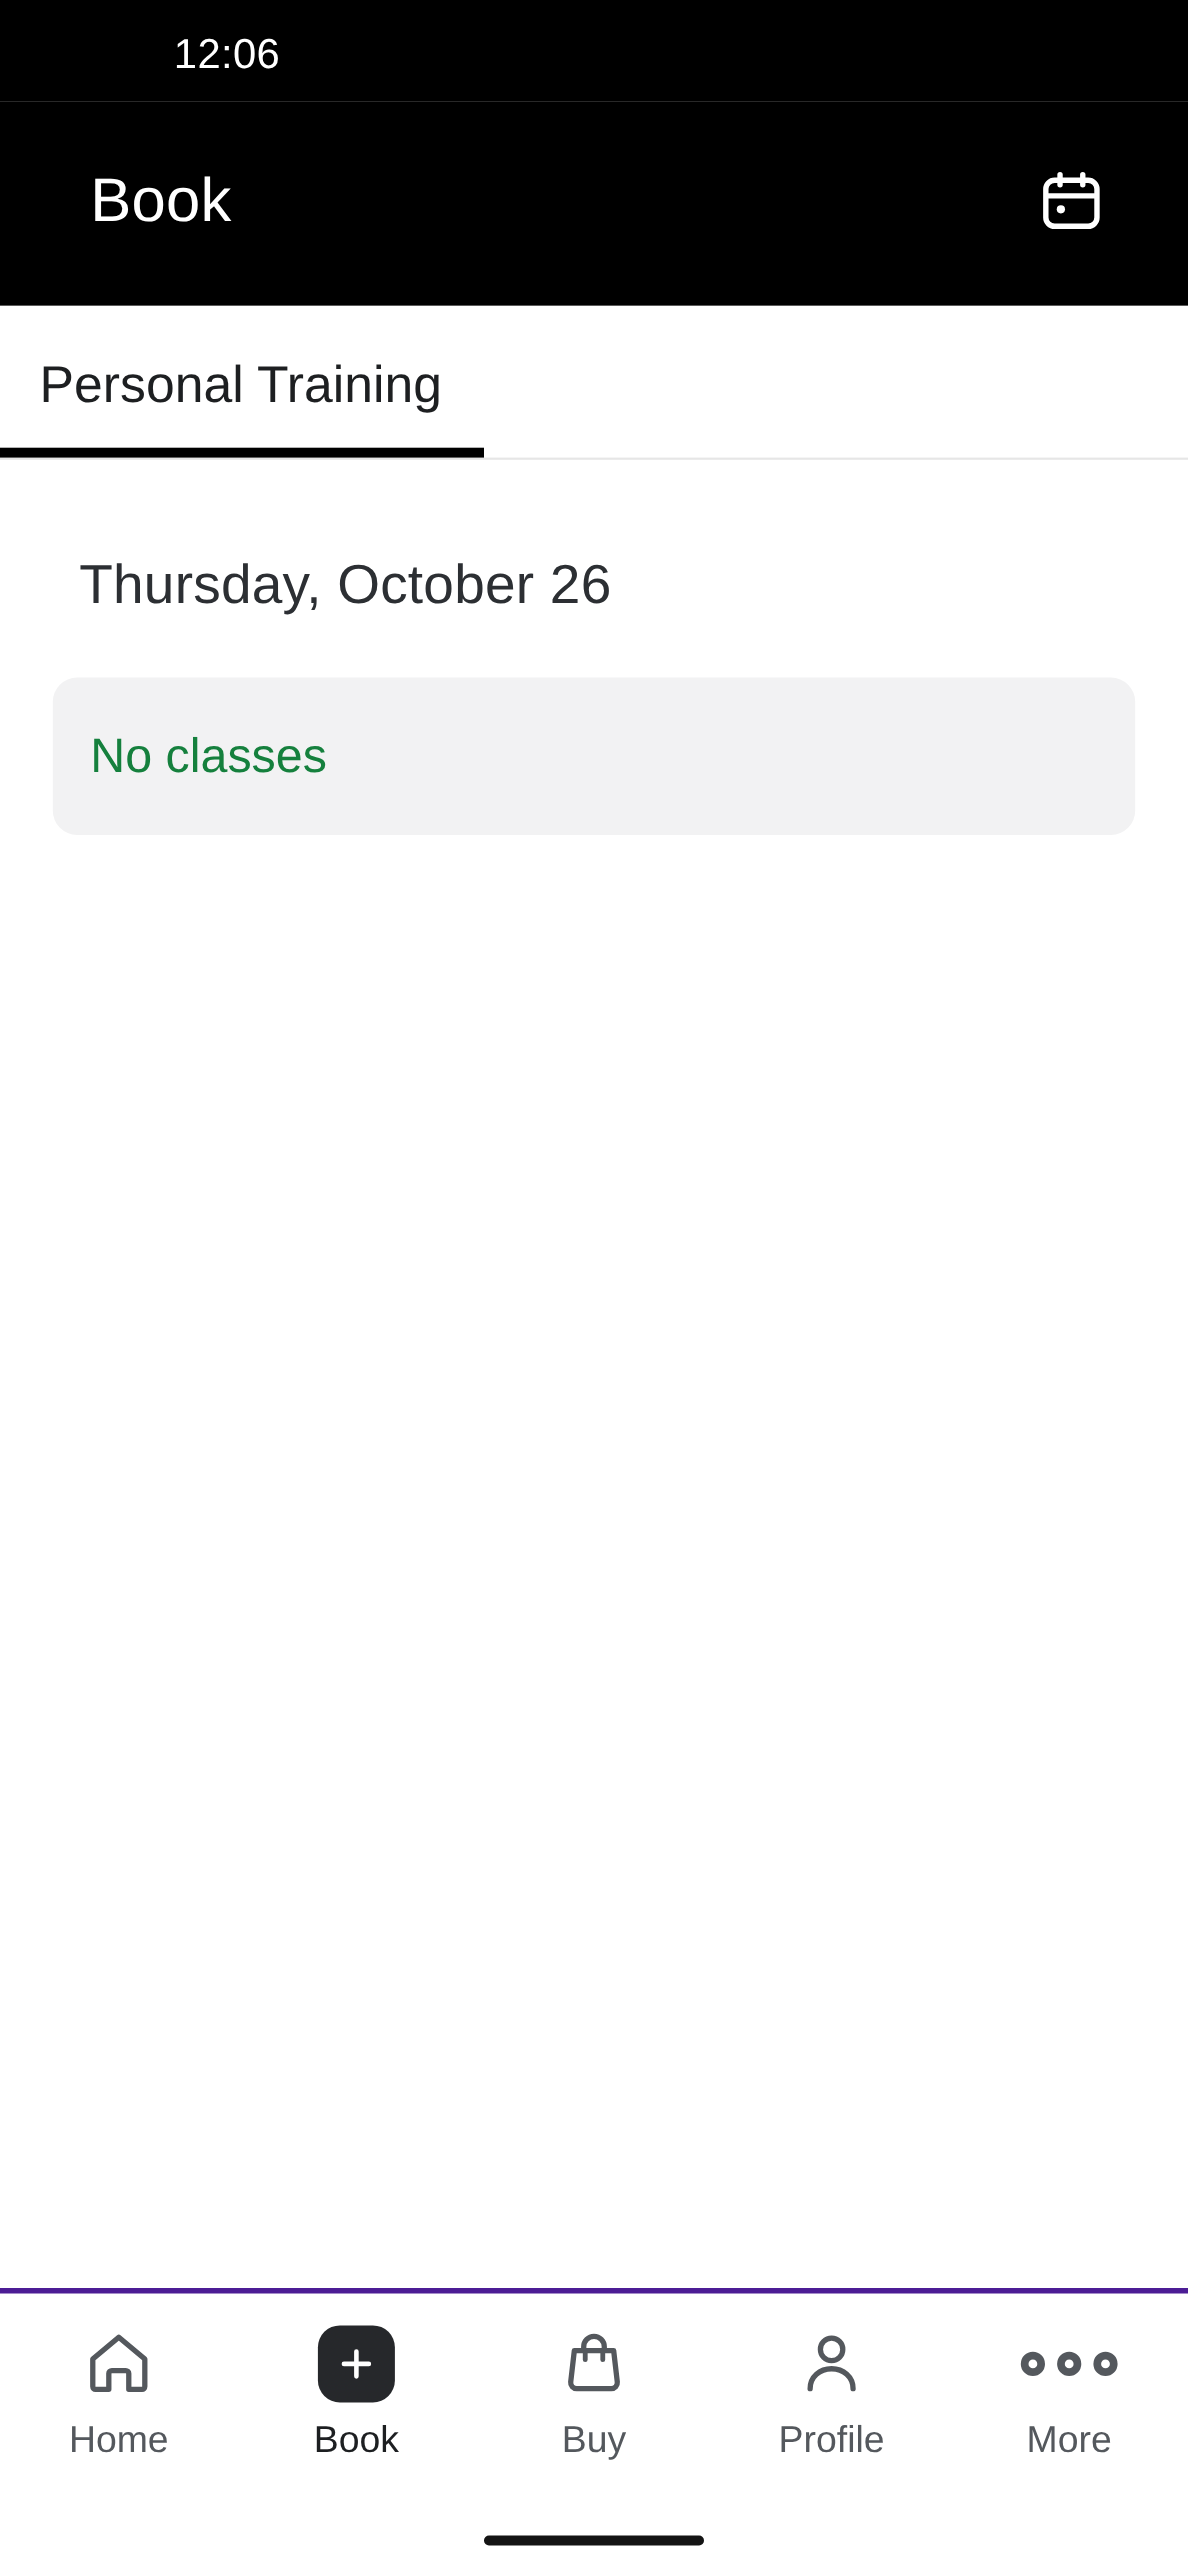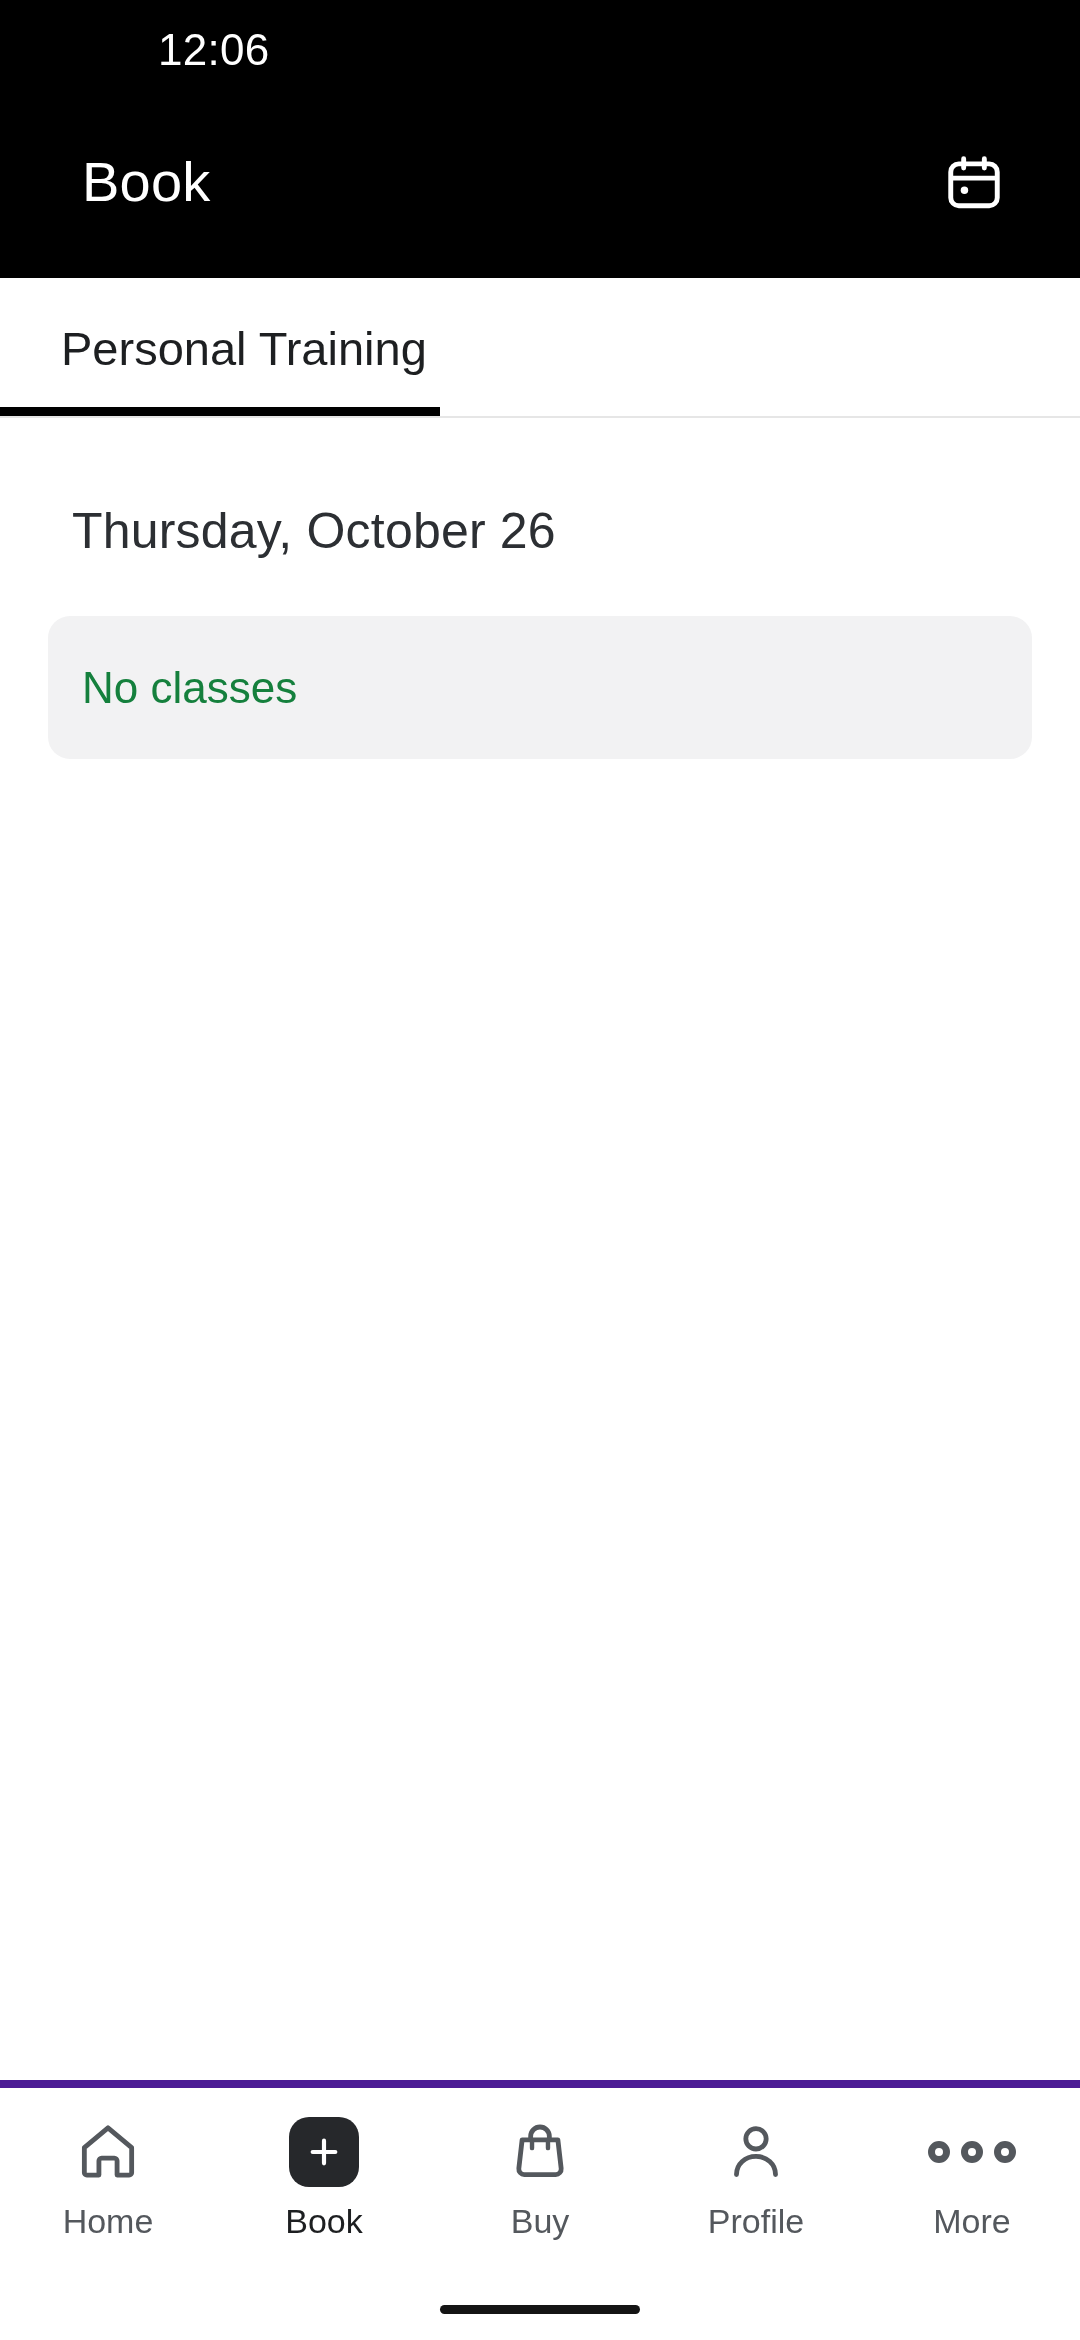--- a/index.html
+++ b/index.html
@@ -20,21 +20,21 @@
   .status-bar {
     height:92px;
     background:#000000;
     flex:0 0 auto;
     display:flex; align-items:center;
     padding:0 0 0 0;
     position:relative;
   }
   .status-time {
     color:#ffffff;
-    font-size:44px;
+    font-size:38px;
     letter-spacing:0.3px;
     margin-left:158px;
     margin-top:8px;
   }
 
   
   .app-bar {
     height:186px;
     background:#000000;
     flex:0 0 auto;
@@ -63,21 +63,20 @@
     display:flex;
     align-items:flex-start;
     position:relative;
     border-bottom:2px solid #e6e6e6;
   }
   .tab {
     height:140px;
     display:flex; align-items:center;
     position:relative;
     padding:0 0 0 0;
-    margin-left:25px;
   }
   .tab-label {
     font-size:47px;
     font-weight:400;
     white-space:nowrap;
   }
   .tab.active { width:440px; justify-content:flex-start; }
   .tab.active .tab-label { color:#1d1f21; margin-left:36px; }
   .tab.inactive { justify-content:center; }
   .tab.inactive .tab-label { color:#5c6064; }
@@ -115,21 +114,21 @@
     font-size:44px;
     color:#15803d;
     margin-left:34px;
   }
 
   
   .bottom-nav {
     flex:0 0 auto;
     height:198px;
     background:#ffffff;
-    border-top:8px solid #4c1d95;
+    border-top:5px solid #4c1d95;
     display:flex;
     align-items:flex-start;
     padding-top:26px;
   }
   .nav-item {
     flex:1 1 0;
     display:flex;
     flex-direction:column;
     align-items:center;
     gap:14px;

